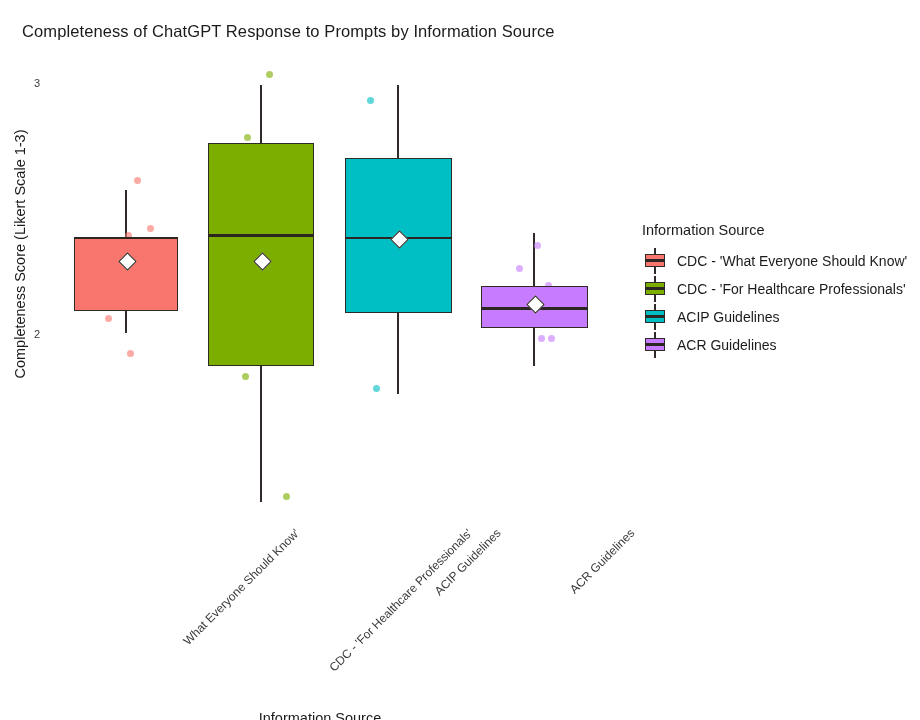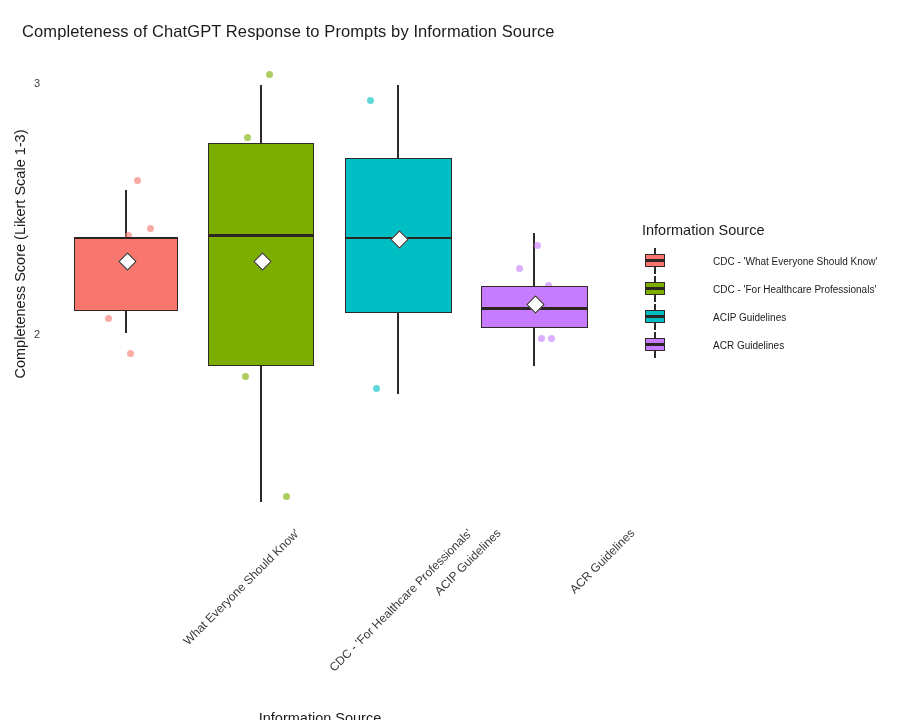--- a/index.html
+++ b/index.html
@@ -65,21 +65,21 @@
     box-sizing:border-box;border:1.4px solid #2f2a27;
   }
   .legend-key .kmed{
     position:absolute;left:3px;top:11.4px;width:20px;height:2.2px;background:#2b2622;
   }
   .legend-key .kw{
     position:absolute;left:12.1px;width:1.6px;background:#2f2a27;
   }
   .legend-key .kw.top{top:0px;height:7px;}
   .legend-key .kw.bot{top:19px;height:7px;}
-  .legend-label{font-size:10px;color:#1b1b1b;white-space:nowrap;margin-left:36px;}
+  .legend-label{font-size:14px;color:#1b1b1b;white-space:nowrap;}
 </style>
 </head>
 <body>
 
 <div id="stage">
 
   <div class="chart-title">Completeness of ChatGPT Response to Prompts by Information Source</div>
 
   <div class="ylab">Completeness Score (Likert Scale 1-3)</div>
 

